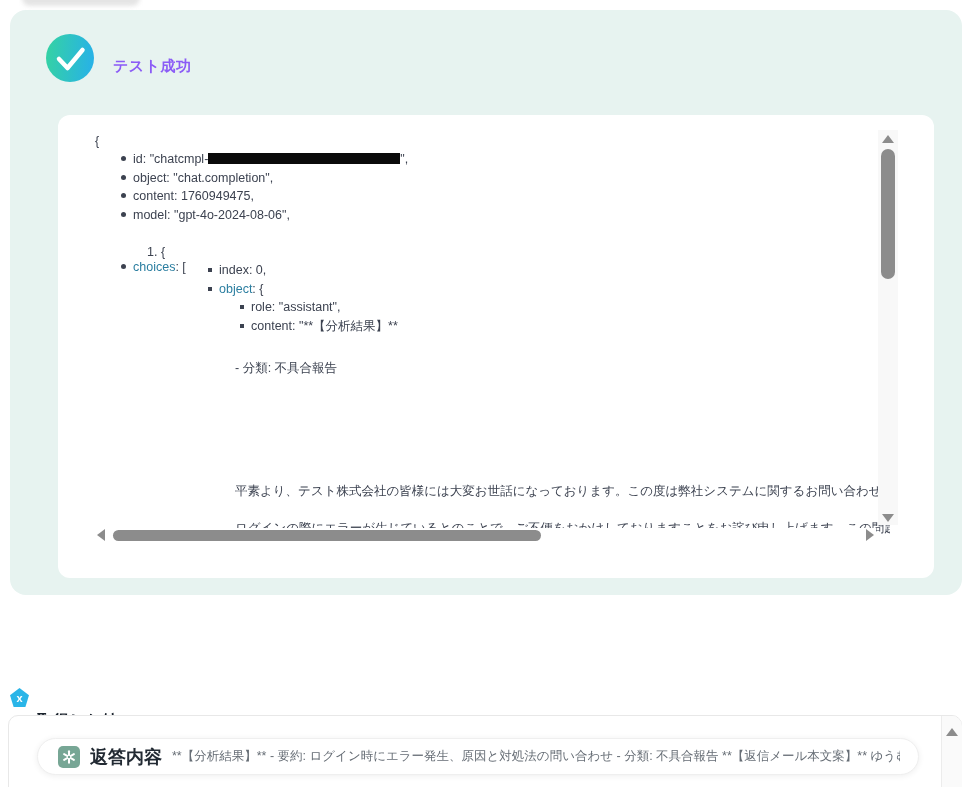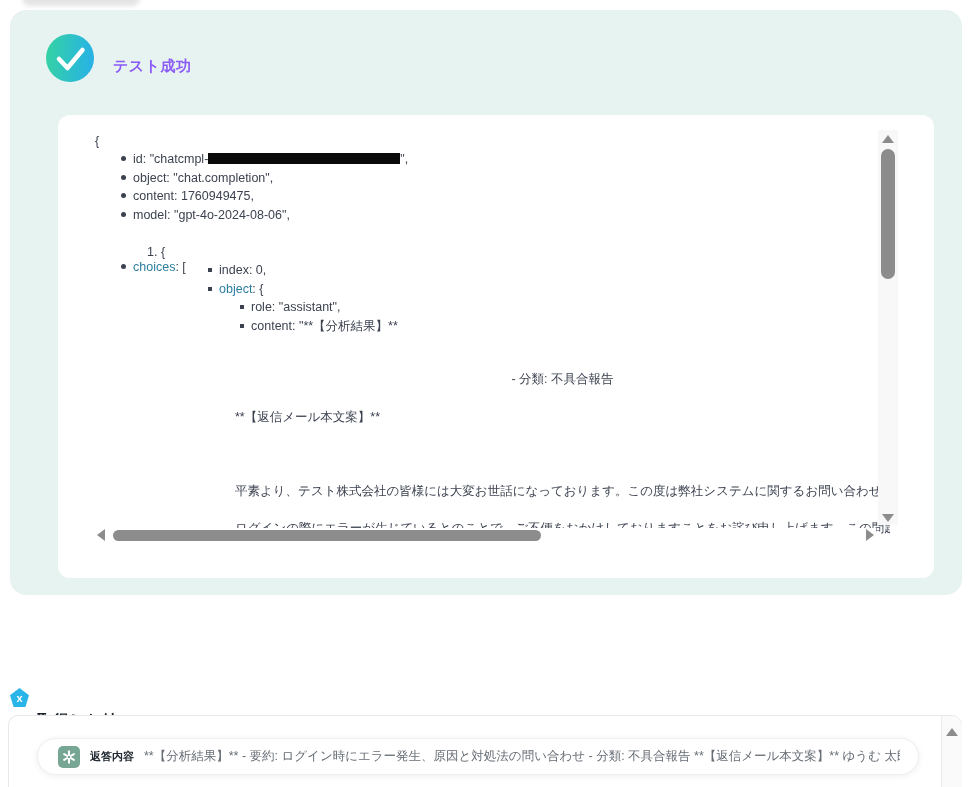--- a/index.html
+++ b/index.html
@@ -56,21 +56,21 @@
   .values-vsb { position:absolute; left:932px; top:0; width:21px; height:108px;
     background:#fafafa; border-left:1px solid #ececec; border-top-right-radius:10px; }
   .values-vsb .tri-up { left:4px; top:12px; }
 
   .value-chip { position:absolute; left:28px; top:22px; width:882px; height:37px;
     background:#fff; border:1px solid #efefef; border-radius:19px;
     box-shadow:0 1px 6px rgba(0,0,0,.07);
     display:flex; align-items:center; padding:0 18px 0 20px; gap:10px; overflow:hidden; cursor:pointer; }
   .openai-badge { flex:0 0 auto; width:22px; height:22px; border-radius:5px; background:#77a695;
     display:flex; align-items:center; justify-content:center; }
-  .chip-label { flex:0 0 auto; font-size:11px; font-weight:bold; color:#222a33; margin-right:0; }
+  .chip-label { flex:0 0 auto; font-size:18px; font-weight:bold; color:#222a33; margin-right:0; }
   .chip-preview { font-size:12.5px; color:#666d75; white-space:nowrap; overflow:hidden; }
 </style>
 </head>
 <body>
 
 <div id="screen">
 
   <div id="top-blob"></div>
 
   <section class="success-card">
@@ -110,22 +110,21 @@
       <div class="jl" style="left:150px; top:165px;">
         <span class="blt-sq"></span><span class="jkey">object</span><span>: {</span>
       </div>
       <div class="jl" style="left:182px; top:183px;">
         <span class="blt-sq"></span><span>role: "assistant",</span>
       </div>
       <div class="jl" style="left:182px; top:202px;">
         <span class="blt-sq"></span><span>content: "**【分析結果】**</span>
       </div>
 
-      <div class="jl clip" style="left:177px; top:255px;text-align:center;">- 分類: 不具合報告</div>
-      <div class="jl clip" style="left:177px; top:293px;">**【返信メール本文案】**</div>
+      <div class="jl clip" style="left:177px; top:244px;">- 分類: 不具合報告</div>
       <div class="jl clip" style="left:177px; top:367px;">平素より、テスト株式会社の皆様には大変お世話になっております。この度は弊社システムに関するお問い合わせをい</div>
       <div class="jl clip" style="left:177px; top:404px;">ログインの際にエラーが生じているとのことで、ご不便をおかけしておりますことをお詫び申し上げます。この問題につ</div>
 
       <div class="vsb">
         <div class="tri tri-up"></div>
         <div class="vsb-thumb"></div>
         <div class="tri tri-down"></div>
       </div>
 
       <div class="hsb">

